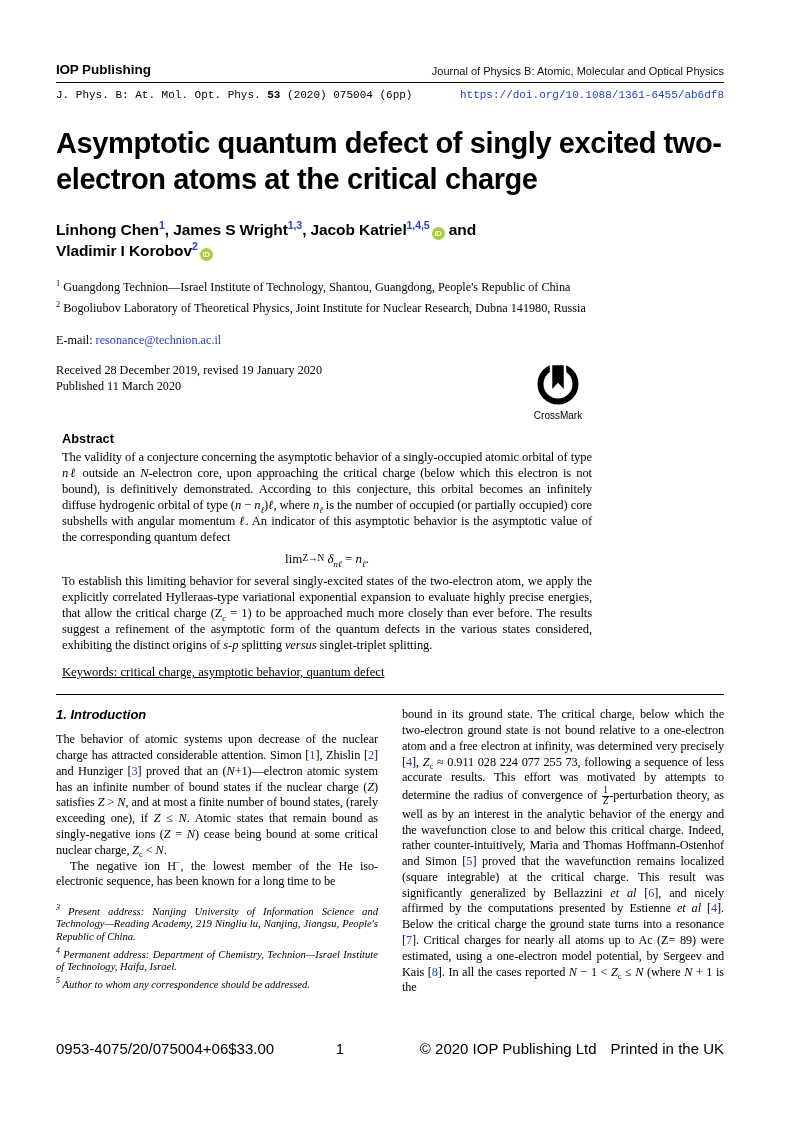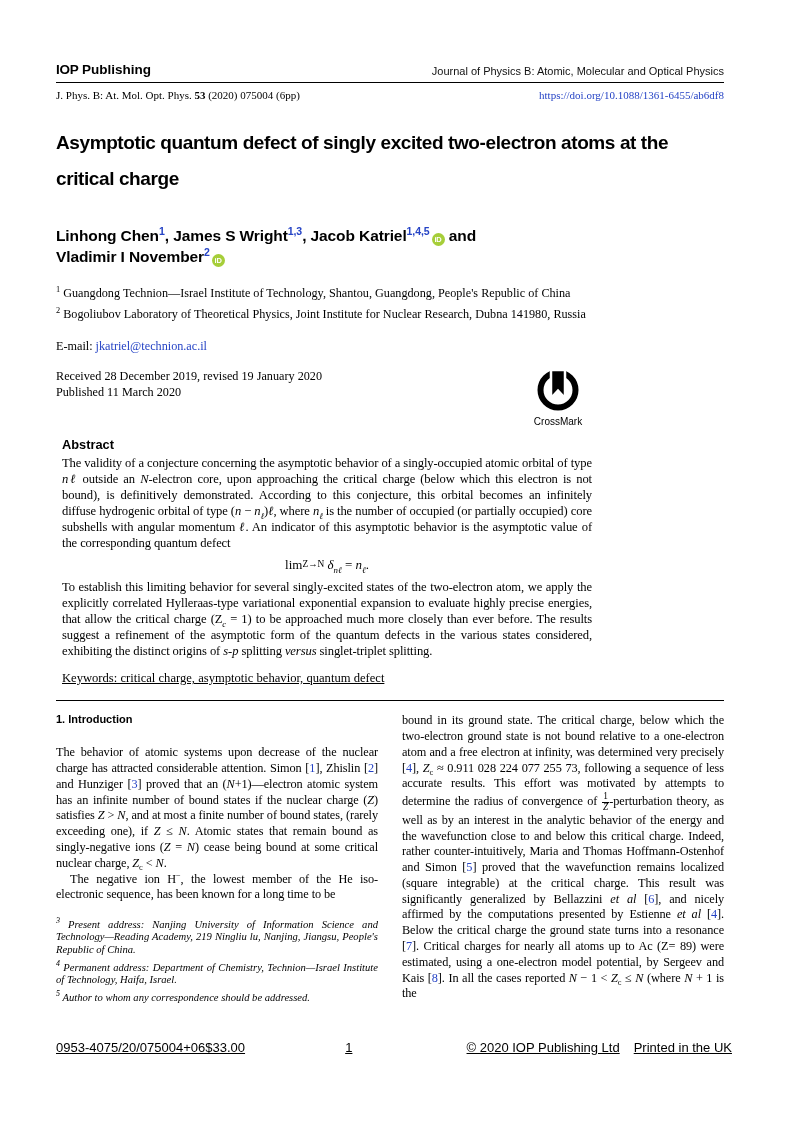--- a/index.html
+++ b/index.html
@@ -18,31 +18,31 @@
   }
   
   .mast-row1{display:flex;justify-content:space-between;align-items:flex-end;
     font-family:"Liberation Sans","DejaVu Sans",sans-serif;font-size:11.5px;}
   .publisher{font-size:13.5px;}
   .publisher .iop{font-weight:800;letter-spacing:-0.3px;}
   .publisher .rest{font-weight:600;}
   .journal{font-size:11px;color:#111;}
   .mast-rule{border:none;border-top:1.2px solid #000;margin:5px 0 6px 0;}
   .mast-row2{display:flex;justify-content:space-between;align-items:baseline;
-    font-family:Liberation Serif, serif;font-size:11px;}
+    font-family:Liberation Mono, monospace;font-size:11px;}
   .doi{color:var(--link);text-decoration:none;}
   
   .title{
     font-family:"Liberation Sans","DejaVu Sans",sans-serif;
-    font-weight:bold;font-size:19px;line-height:36px;letter-spacing:-0.4px;
+    font-weight:bold;font-size:29px;line-height:36px;letter-spacing:-0.4px;
     margin-top:24px;color:#000;
   }
   
   .authors{
-    margin-top:28px;
+    margin-top:22px;
     font-family:"Liberation Sans","DejaVu Sans",sans-serif;
     font-weight:bold;font-size:15.5px;line-height:21px;letter-spacing:-0.1px;
   }
   .authors .s-sup{color:var(--link);}
   
   .affiliations{margin-top:14px;font-size:12.2px;line-height:18px;}
   .aff sup{font-size:0.68em;}
   .email{margin-top:16px;font-size:12.2px;}
   .email a{color:var(--link);text-decoration:none;}
   
@@ -53,31 +53,31 @@
   
   .abstract{margin-top:10px;width:530px;margin-left:6px;}
   .abs-head{font-family:"Liberation Sans","DejaVu Sans",sans-serif;font-weight:bold;font-size:12.8px;margin-bottom:3px;}
   .abs-p{font-size:12.6px;line-height:16px;text-align:justify;letter-spacing:-0.1px;}
   .equation{font-size:13px;text-align:center;margin:6px 0 6px 0;}
   .keywords{margin-top:12px;font-size:12.6px;text-decoration:underline;}
   
   .section-rule{border:none;border-top:1px solid #000;margin:14px 0 12px 0;}
   .columns{display:flex;gap:24px;}
   .col{width:332px;}
-  .sec-head{font-family:"Liberation Sans","DejaVu Sans",sans-serif;font-weight:bold;font-size:11px;margin-bottom:20px;}
+  .sec-head{font-family:"Liberation Sans","DejaVu Sans",sans-serif;font-weight:bold;font-size:13px;margin-bottom:10px;font-style:italic;}
   .body-p{font-size:12.3px;line-height:15.8px;text-align:justify;letter-spacing:-0.1px;}
   .body-p.indent{text-indent:14px;}
   .footnotes{margin-top:12px;font-size:10.6px;line-height:12.8px;text-align:justify;}
   .fn{margin-bottom:1px;font-style:italic;}
   .fn sup{font-size:0.75em;}
   
   .page-footer{
-    position:absolute;left:56px;right:48px;top:1040px;
+    position:absolute;left:56px;right:56px;top:1040px;
     display:flex;justify-content:space-between;align-items:baseline;
-    font-family:"Liberation Sans","DejaVu Sans",sans-serif;font-size:13px;text-decoration:underline;
+    font-family:"Liberation Sans","DejaVu Sans",sans-serif;font-size:15px;
   }
   .footer-right span{margin-left:14px;}
   
   .s-i{font-style:italic;}
   .s-b{font-weight:bold;}
   .s-sup{font-size:0.68em;vertical-align:super;line-height:0;}
   .s-sub{font-size:0.68em;vertical-align:sub;line-height:0;}
   .s-ref{color:var(--link);}
   .m-stack{display:inline-flex;flex-direction:row;align-items:center;}
   .m-stack .m-top{line-height:1.05;}
@@ -105,28 +105,28 @@
     </div>
     <hr class="mast-rule">
     <div class="mast-row2">
       <div><span>J. Phys. B: At. Mol. Opt. Phys. </span><span class="s-b">53</span><span> (2020) 075004 (6pp)</span></div>
       <a class="doi" href="#">https://doi.org/10.1088/1361-6455/ab6df8</a>
     </div>
   </header>
 
   <h1 class="title">Asymptotic quantum defect of singly excited two-electron atoms at the critical charge</h1>
 
-  <div class="authors"><span>Linhong Chen</span><span class="s-sup">1</span><span>, </span><span>James S Wright</span><span class="s-sup">1,3</span><span>, </span><span>Jacob Katriel</span><span class="s-sup">1,4,5</span><span class="orcid-badge">iD</span><span> and</span><br><span>Vladimir I November</span><span class="s-sup">2</span><span class="orcid-badge">iD</span></div>
+  <div class="authors"><span>Linhong Chen</span><span class="s-sup">1</span><span>, </span><span>James S Wright</span><span class="s-sup">1,3</span><span>, </span><span>Jacob Katriel</span><span class="s-sup">1,4,5</span><span class="orcid-badge">iD</span><span> and</span><br><span>Vladimir I Korobov</span><span class="s-sup">2</span><span class="orcid-badge">iD</span></div>
 
   <div class="affiliations">
     <div class="aff"><sup>1</sup> <span>Guangdong Technion—Israel Institute of Technology, Shantou, Guangdong, People's Republic of China</span></div>
     <div class="aff"><sup>2</sup> <span>Bogoliubov Laboratory of Theoretical Physics, Joint Institute for Nuclear Research, Dubna 141980, Russia</span></div>
   </div>
 
-  <div class="email"><span>E-mail: </span><a href="#">jkatriel@technion.ac.il</a></div>
+  <div class="email"><span>E-mail: </span><a href="#">resonance@technion.ac.il</a></div>
 
   <div class="dates-row">
     <div class="dates">
       <div>Received 28 December 2019, revised 19 January 2020</div>
       <div>Published 11 March 2020</div>
     </div>
     <div class="crossmark">
       <span>
         <svg width="56" height="44" viewBox="0 0 56 44">
           <circle cx="28" cy="22" r="17.5" fill="none" stroke="#000" stroke-width="6"></circle>

